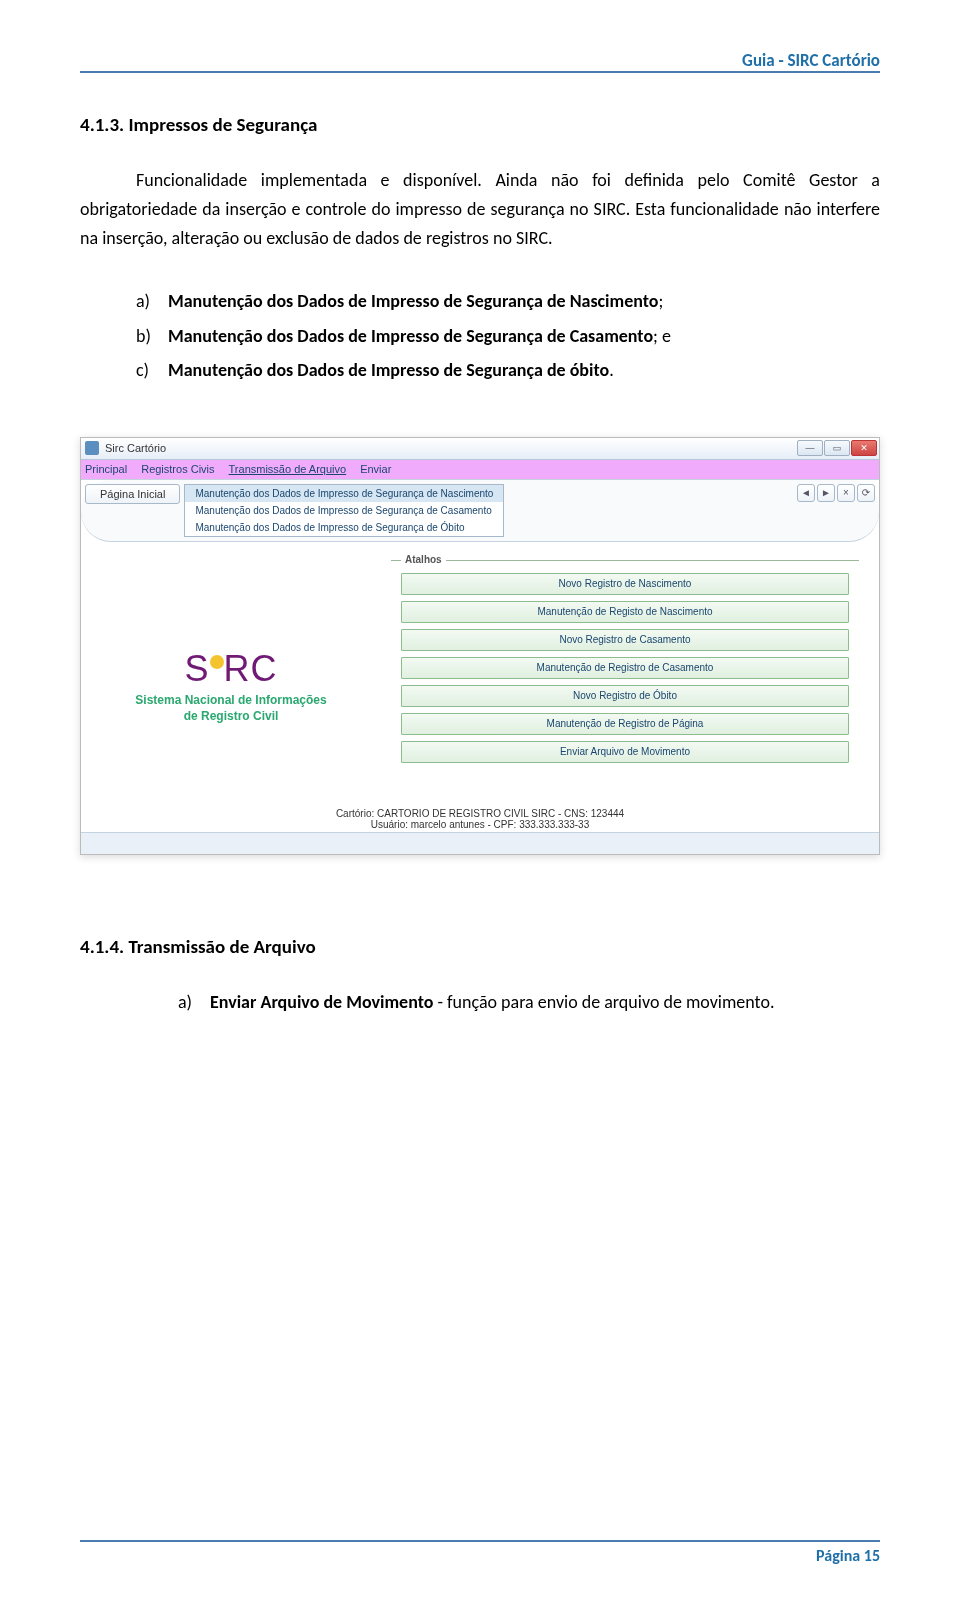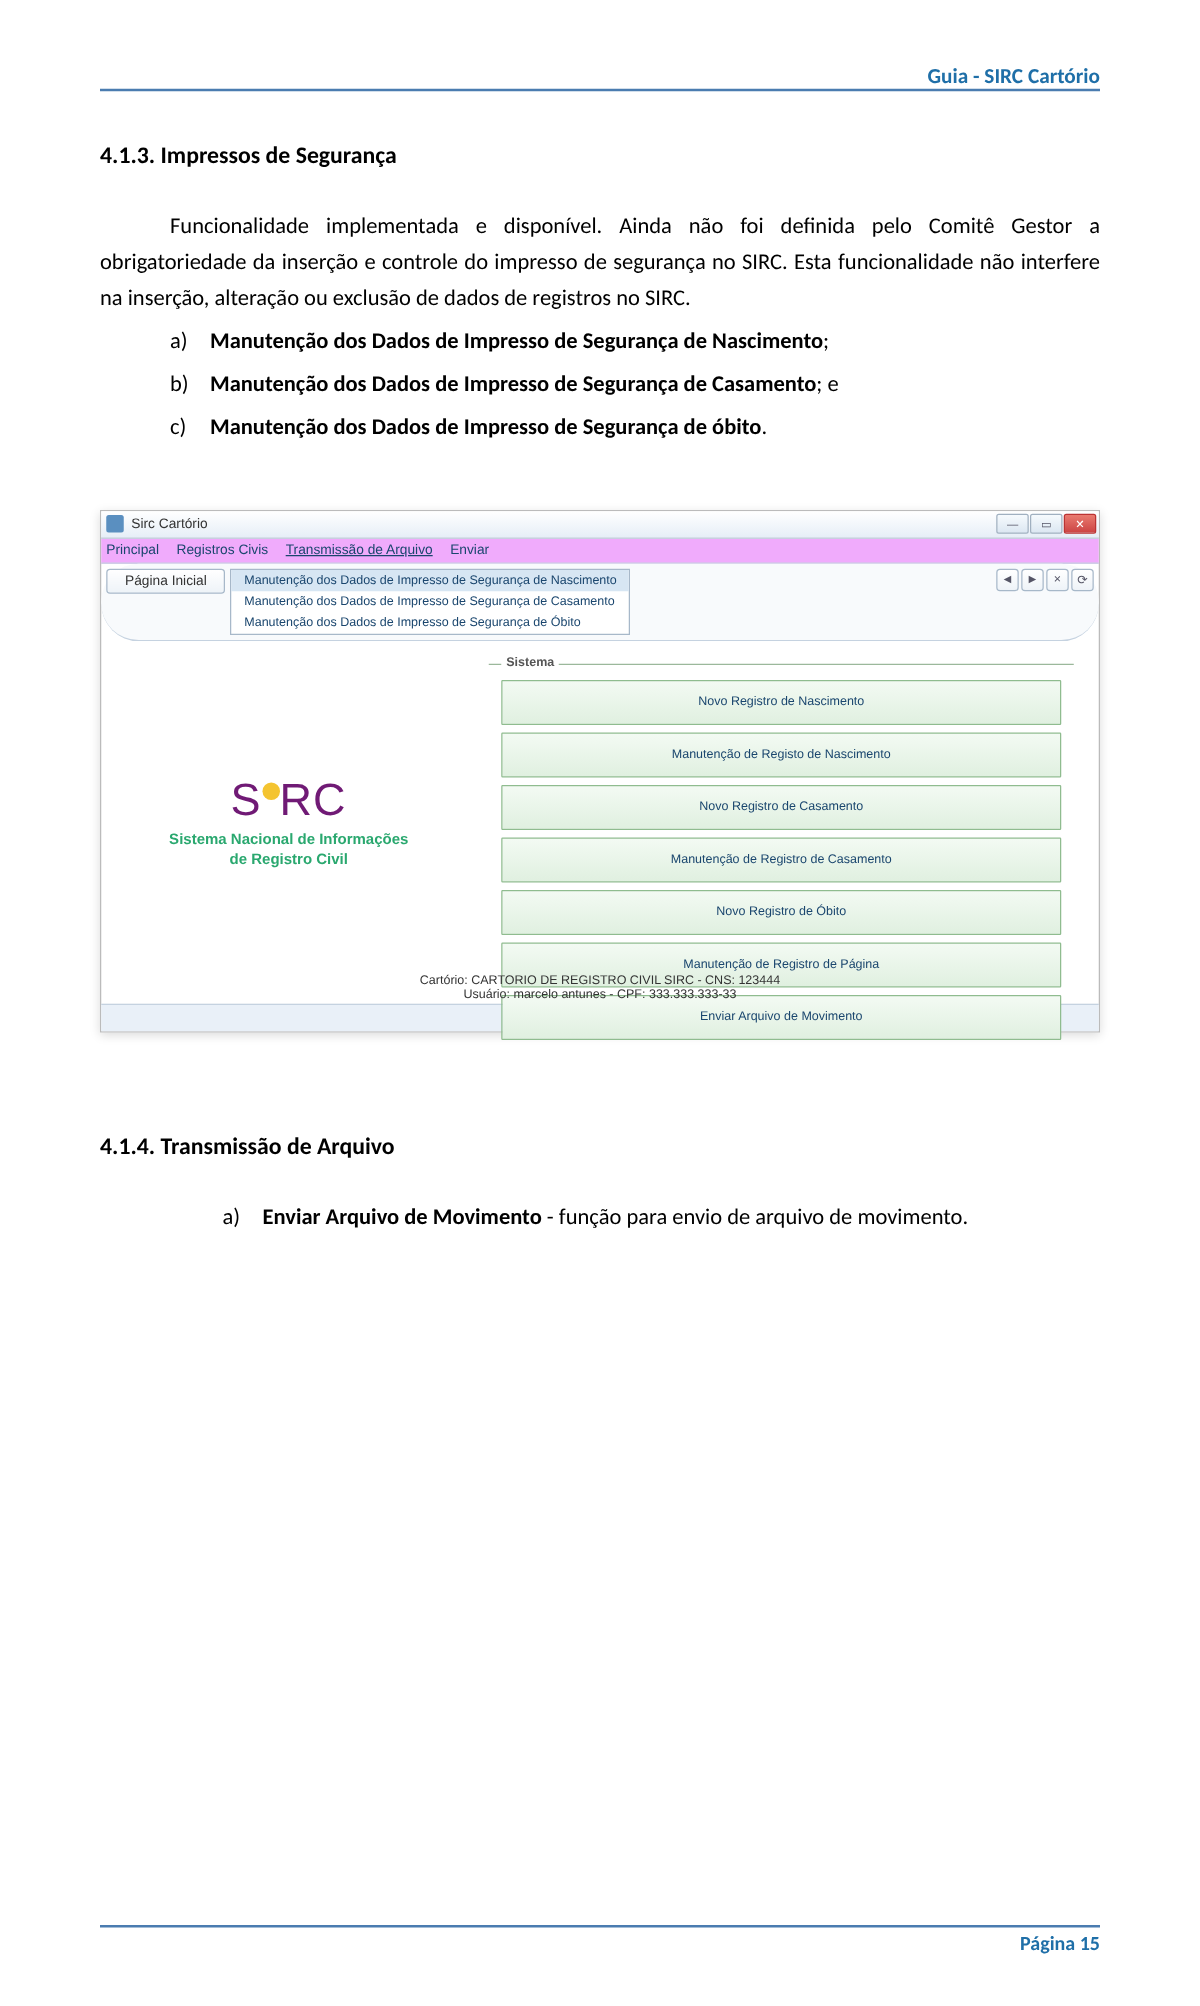--- a/index.html
+++ b/index.html
@@ -26,21 +26,21 @@
   }
   .section-heading {
     font-weight: bold;
     font-size: 19px;
     margin-bottom: 30px;
   }
   .para {
     font-size: 18px;
     line-height: 1.6;
     text-align: justify;
-    margin-bottom: 3px;
+    margin-bottom: 32px;
     text-indent: 56px;
   }
   .list {
     margin-left: 56px;
     margin-bottom: 50px;
   }
   .list-item {
     font-size: 18px;
     line-height: 1.9;
     display: flex;
@@ -195,21 +195,21 @@
     padding: 0 4px;
     margin-left: 10px;
   }
   .shortcut-stack {
     display: flex;
     flex-direction: column;
     gap: 6px;
     padding: 0 10px;
   }
   .shortcut-btn {
-    height: 36px;
+    height: 22px;
     border: 1px solid #8fbc8f;
     background: linear-gradient(#f3faf3,#e0f0e0);
     border-radius: 1px;
     display: flex;
     align-items: center;
     justify-content: center;
     font-size: 10px;
     color: #1a466e;
   }
   .footer-info {
@@ -326,21 +326,21 @@
       <div class="logo-side">
         <div class="logo-sirc">
           <span>S</span><span class="logo-dot"></span><span>RC</span>
         </div>
         <div class="logo-sub">
           <span>Sistema Nacional de Informações</span><br>
           <span>de Registro Civil</span>
         </div>
       </div>
       <div class="atalhos-panel">
-        <span class="atalhos-label">Sistema</span>
+        <span class="atalhos-label">Atalhos</span>
         <div class="shortcut-stack">
           <div class="shortcut-btn">Novo Registro de Nascimento</div>
           <div class="shortcut-btn">Manutenção de Registo de Nascimento</div>
           <div class="shortcut-btn">Novo Registro de Casamento</div>
           <div class="shortcut-btn">Manutenção de Registro de Casamento</div>
           <div class="shortcut-btn">Novo Registro de Óbito</div>
           <div class="shortcut-btn">Manutenção de Registro de Página</div>
           <div class="shortcut-btn">Enviar Arquivo de Movimento</div>
         </div>
       </div>

